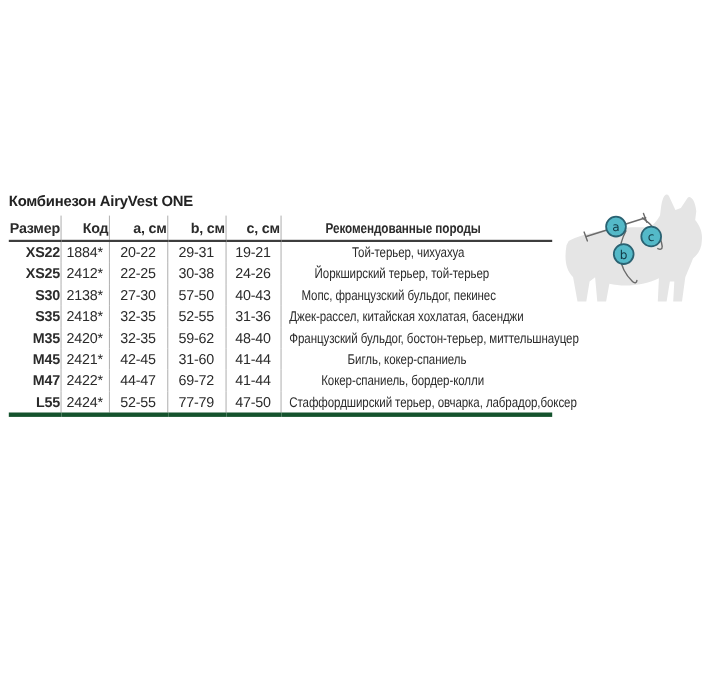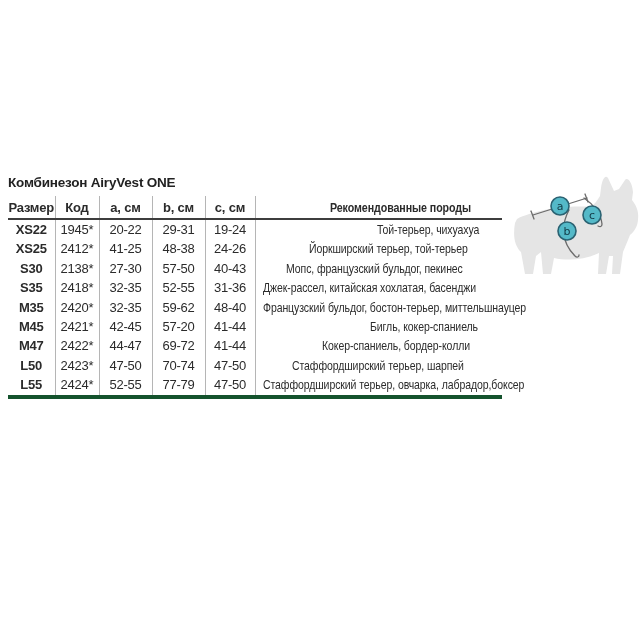--- a/index.html
+++ b/index.html
@@ -22,34 +22,34 @@
     font-size:13px;color:#2b2b2b;
   }
   table.size-table col.c-size{width:47px;}
   table.size-table col.c-code{width:44px;}
   table.size-table col.c-a{width:53px;}
   table.size-table col.c-b{width:53px;}
   table.size-table col.c-c{width:50px;}
   table.size-table col.c-breeds{width:247px;}
 
   table.size-table th{
-    height:22px;padding:0;font-weight:bold;text-align:center;
+    height:22px;padding:0;font-weight:bold;text-align:right;
     border-bottom:2px solid #3d3d3d;vertical-align:middle;
     letter-spacing:-0.2px;white-space:nowrap;
   }
   table.size-table th:not(:last-child),
   table.size-table td:not(:last-child){border-right:1px solid #b5b5b5;}
   table.size-table th.breeds, table.size-table td.breeds{
-    text-align:right;padding-left:7px;
+    text-align:center;padding-left:7px;
   }
   table.size-table td{
     height:19.4px;padding:0;text-align:center;vertical-align:middle;
     line-height:19.4px;white-space:nowrap;letter-spacing:-0.2px;
   }
-  table.size-table td.size{font-weight:bold;}
+  table.size-table td.size{font-weight:bold;text-align:right;}
   table.size-table tbody tr:last-child td{border-bottom:4px solid #14532d;}
 
   .cond{
     display:inline-block;white-space:nowrap;
     transform:scaleX(0.82);transform-origin:0 50%;
     letter-spacing:-0.1px;font-size:12.8px;
   }
   th .cond{font-size:13px;}
 
   .dog-figure{position:absolute;left:505px;top:163px;width:135px;height:135px;}
@@ -82,31 +82,31 @@
         <th>Код</th>
         <th>a, см</th>
         <th>b, см</th>
         <th>c, см</th>
         <th class="breeds"><span class="cond">Рекомендованные породы</span></th>
       </tr>
     </thead>
     <tbody>
         <tr>
           <td class="size">XS22</td>
-          <td>1945*</td>
+          <td>1884*</td>
           <td>20-22</td>
           <td>29-31</td>
-          <td>19-24</td>
+          <td>19-21</td>
           <td class="breeds"><span class="cond">Той-терьер, чихуахуа</span></td>
         </tr>
         <tr>
           <td class="size">XS25</td>
           <td>2412*</td>
-          <td>41-25</td>
-          <td>48-38</td>
+          <td>22-25</td>
+          <td>30-38</td>
           <td>24-26</td>
           <td class="breeds"><span class="cond">Йоркширский терьер, той-терьер</span></td>
         </tr>
         <tr>
           <td class="size">S30</td>
           <td>2138*</td>
           <td>27-30</td>
           <td>57-50</td>
           <td>40-43</td>
           <td class="breeds"><span class="cond">Мопс, французский бульдог, пекинес</span></td>
@@ -124,39 +124,31 @@
           <td>2420*</td>
           <td>32-35</td>
           <td>59-62</td>
           <td>48-40</td>
           <td class="breeds"><span class="cond">Французский бульдог, бостон-терьер, миттельшнауцер</span></td>
         </tr>
         <tr>
           <td class="size">M45</td>
           <td>2421*</td>
           <td>42-45</td>
-          <td>57-20</td>
+          <td>31-60</td>
           <td>41-44</td>
           <td class="breeds"><span class="cond">Бигль, кокер-спаниель</span></td>
         </tr>
         <tr>
           <td class="size">M47</td>
           <td>2422*</td>
           <td>44-47</td>
           <td>69-72</td>
           <td>41-44</td>
           <td class="breeds"><span class="cond">Кокер-спаниель, бордер-колли</span></td>
-        </tr>
-        <tr>
-          <td class="size">L50</td>
-          <td>2423*</td>
-          <td>47-50</td>
-          <td>70-74</td>
-          <td>47-50</td>
-          <td class="breeds"><span class="cond">Стаффордширский терьер, шарпей</span></td>
         </tr>
         <tr>
           <td class="size">L55</td>
           <td>2424*</td>
           <td>52-55</td>
           <td>77-79</td>
           <td>47-50</td>
           <td class="breeds"><span class="cond">Стаффордширский терьер, овчарка, лабрадор,боксер</span></td>
         </tr>
       </tbody>

